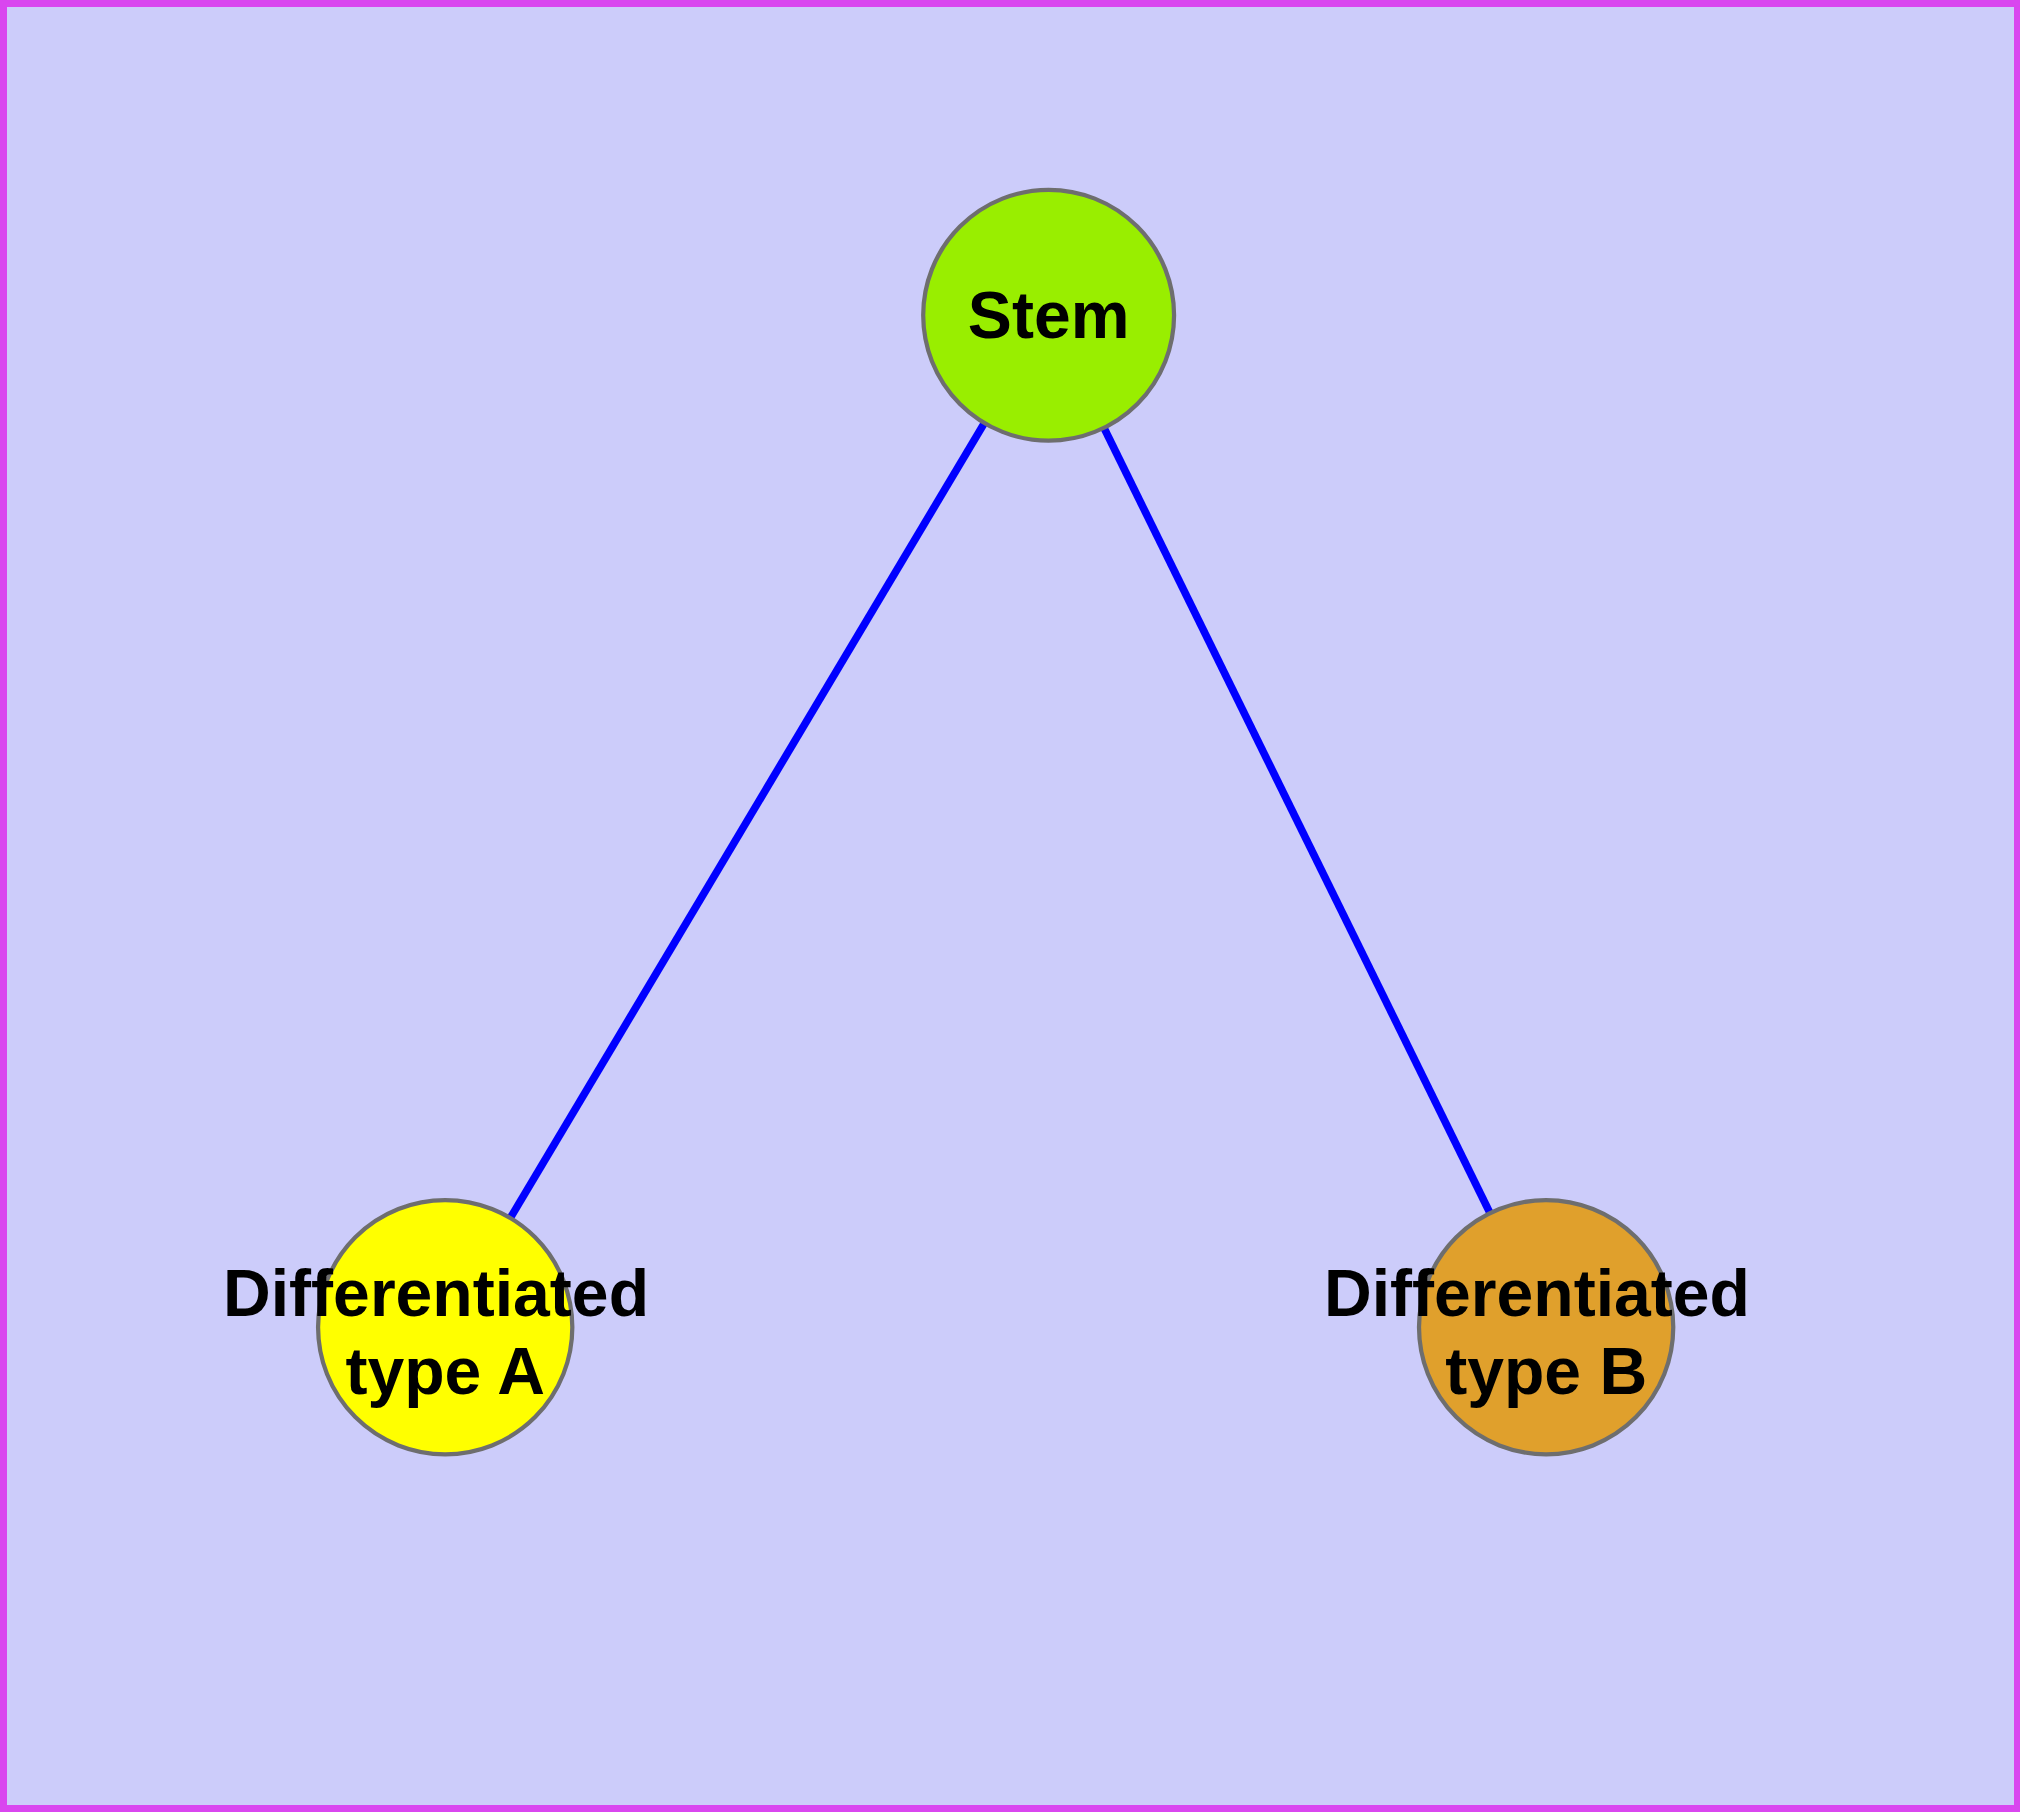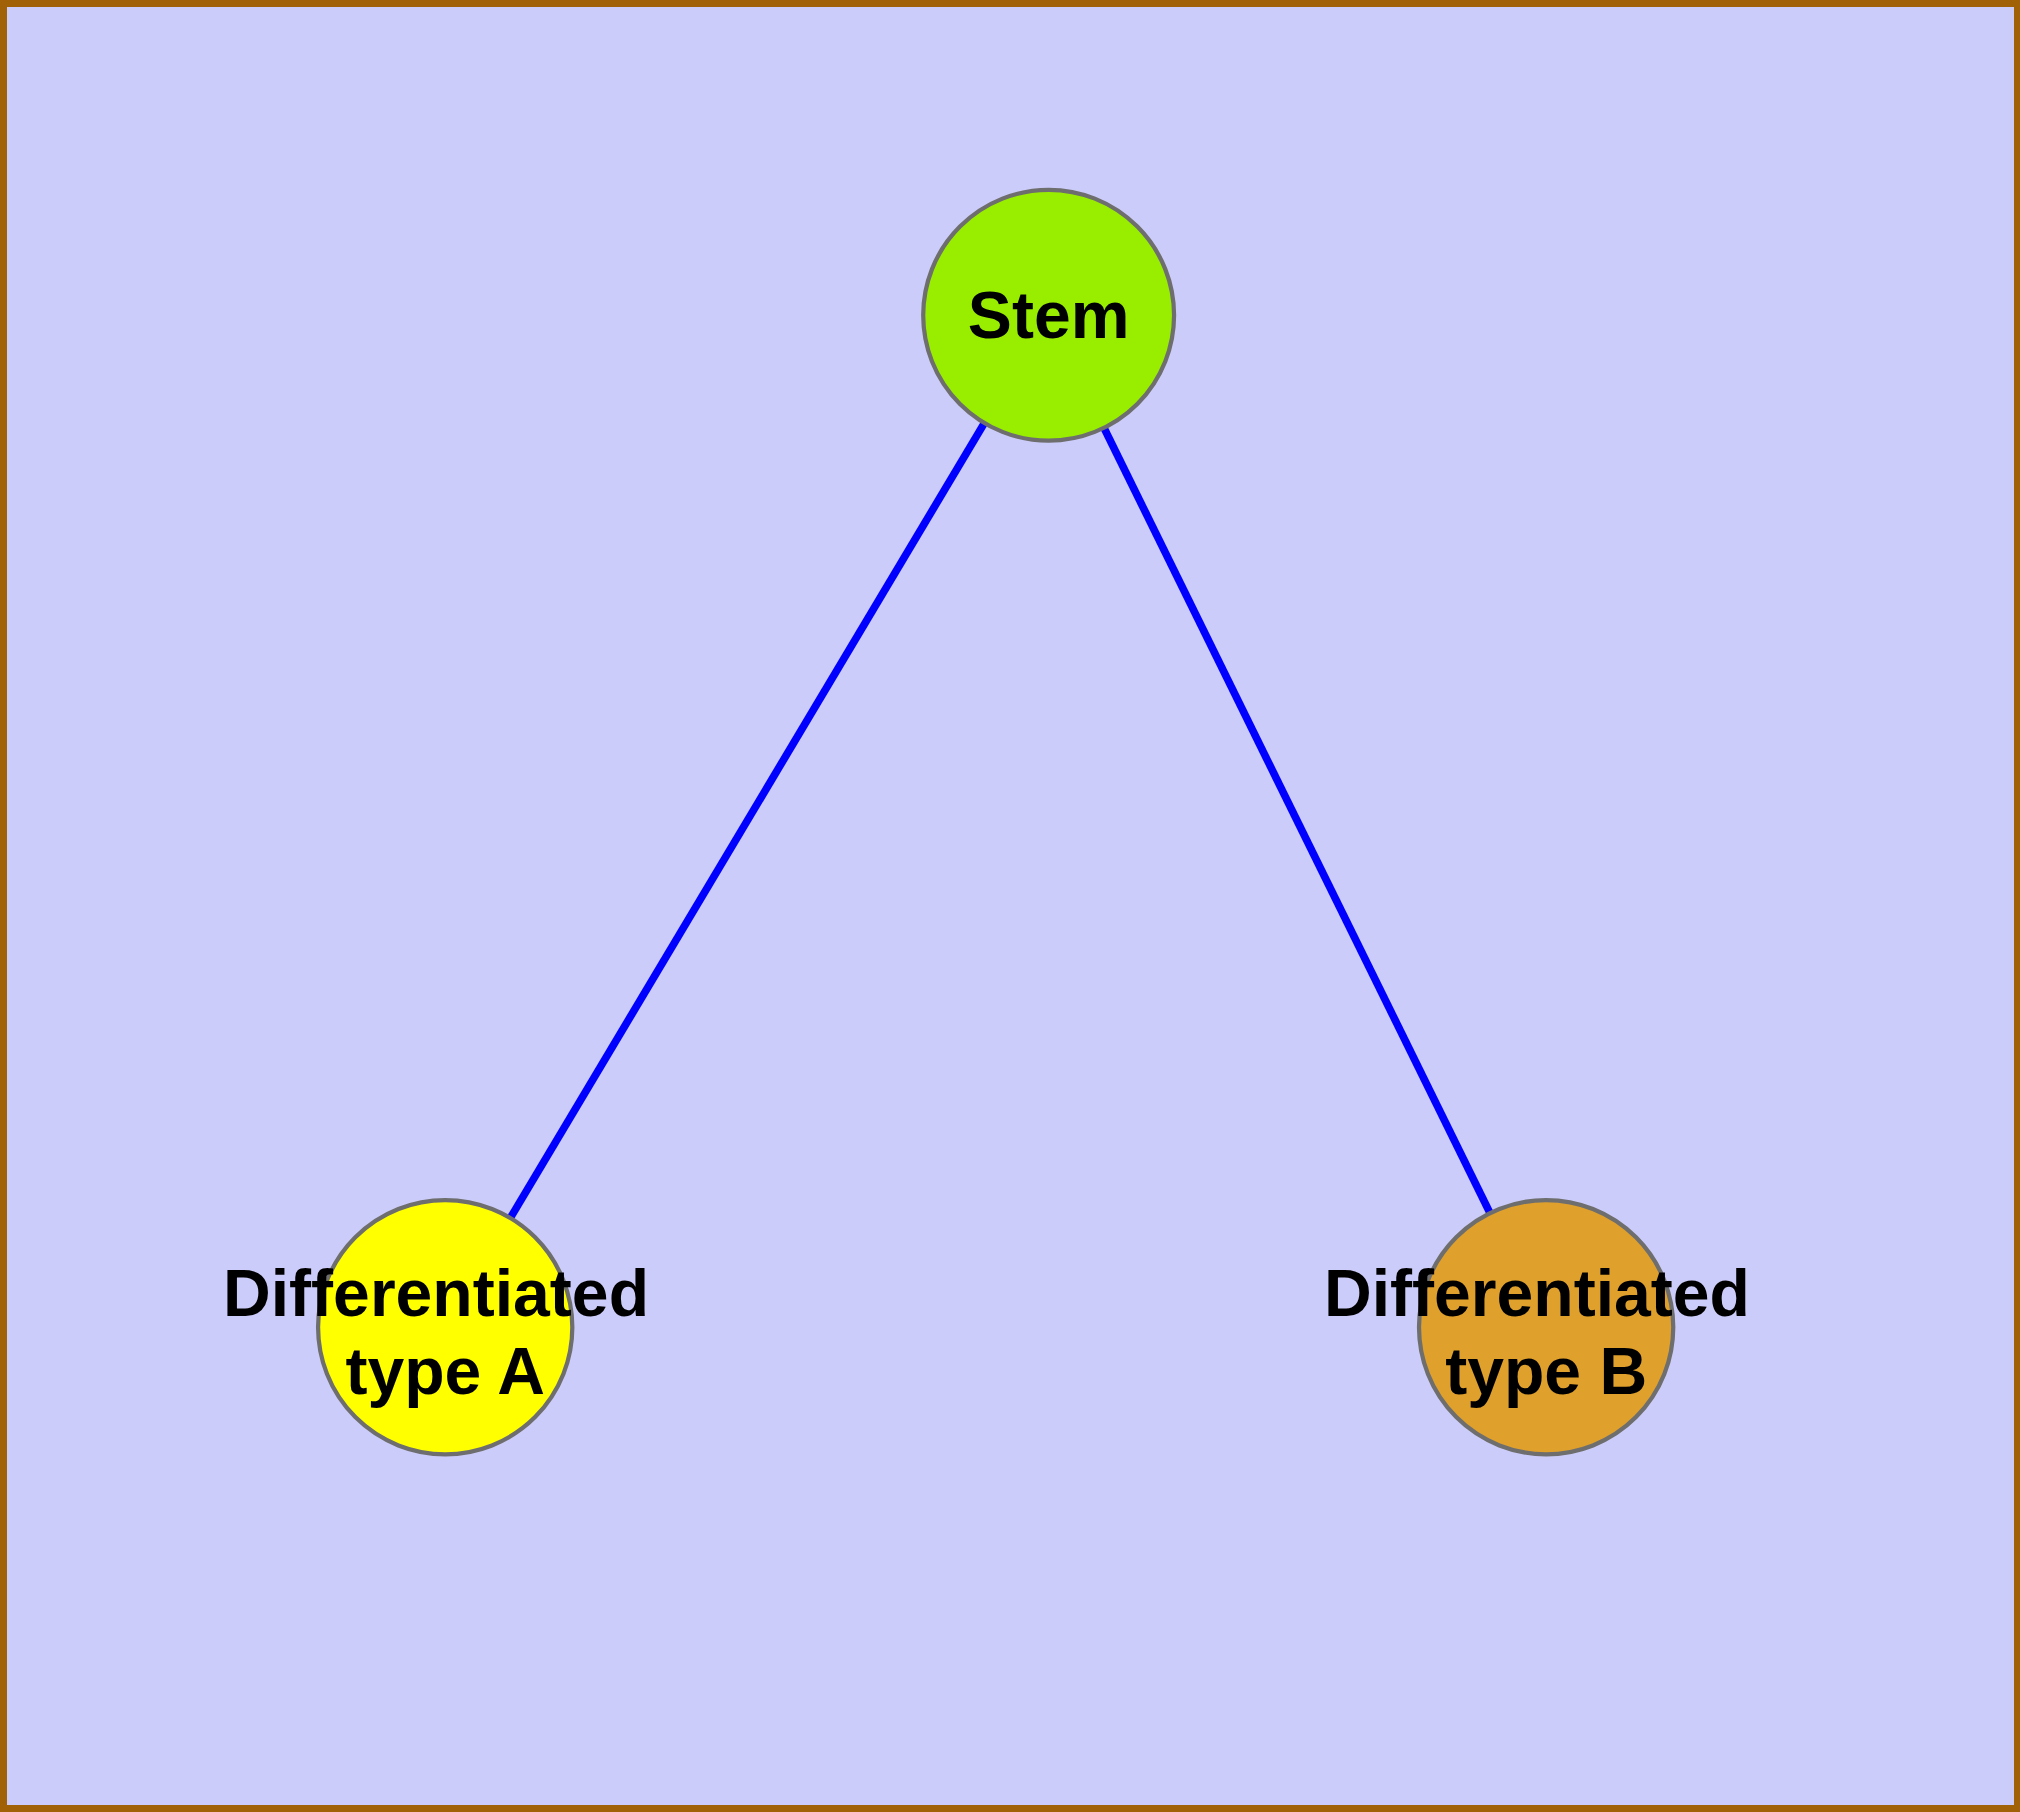--- a/index.html
+++ b/index.html
@@ -37,21 +37,21 @@
   .node-label {
     font-weight: bold;
     fill: #000000;
     text-anchor: middle;
     font-family: "Liberation Sans", sans-serif;
   }
 </style>
 </head>
 <body>
 
-<div id="canvas" style="background: #a16207; text-align: right;">
+<div id="canvas" style="background: #d946ef; text-align: right;">
 
   <div id="plot-background" style="background: rgb(204, 204, 250);"></div>
 
   <svg id="graph-svg" viewBox="0 0 2384 2138">
 
     <g>
       <line id="edge-a" x1="1237" y1="372" x2="525" y2="1566" stroke="#0000ff" stroke-width="9" stroke-linecap="butt"></line>
       <line id="edge-b" x1="1237" y1="372" x2="1824" y2="1566" stroke="#0000ff" stroke-width="9" stroke-linecap="butt"></line>
     </g>
 

